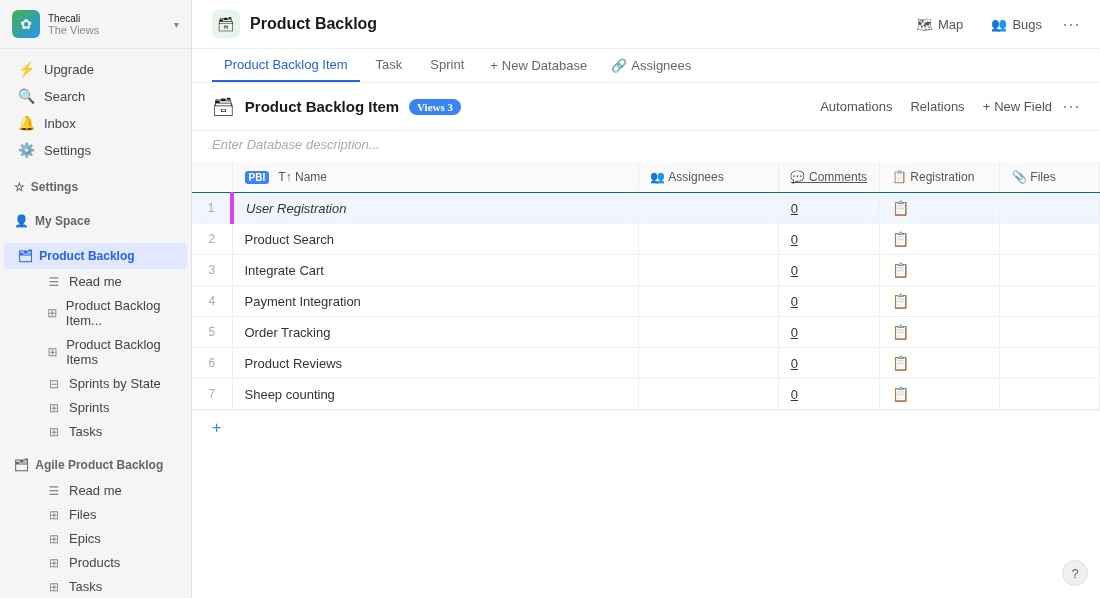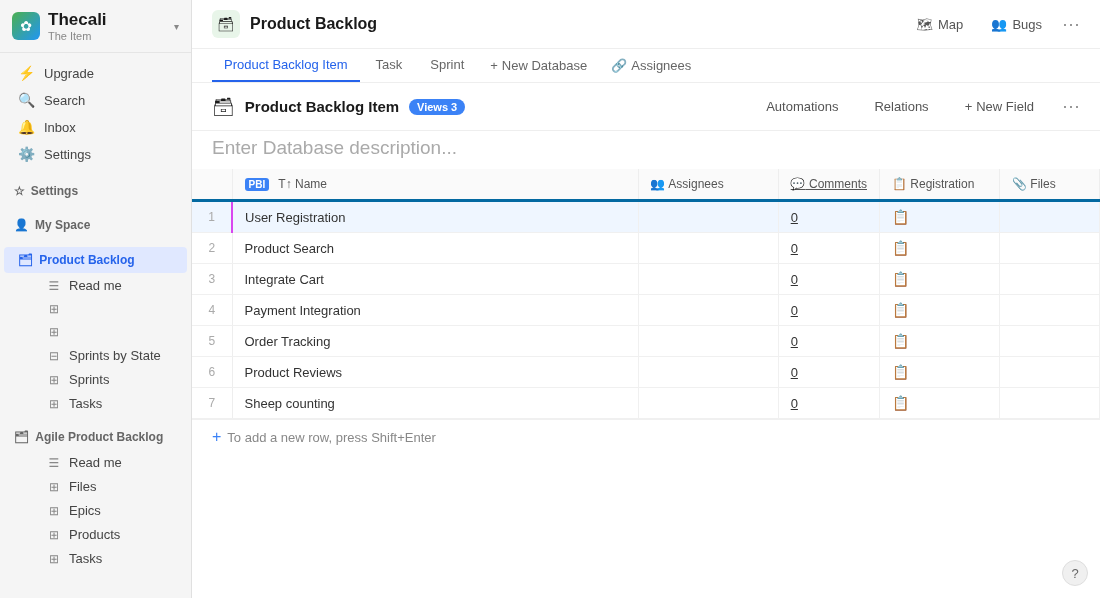--- a/index.html
+++ b/index.html
@@ -2,21 +2,21 @@
 <html><head>
   <meta charset="utf-8">
   <style>
     * { box-sizing: border-box; margin: 0; padding: 0; }
     body { font-family: -apple-system, BlinkMacSystemFont, 'Segoe UI', sans-serif; font-size: 13px; color: #1a1a1a; background: #fff; display: flex; height: 598px; overflow: hidden; }
 
     
     .sidebar { width: 192px; background: #f5f5f5; display: flex; flex-direction: column; border-right: 1px solid #e0e0e0; height: 100%; overflow-y: auto; flex-shrink: 0; }
     .sidebar-header { padding: 10px 12px; display: flex; align-items: center; gap: 8px; border-bottom: 1px solid #e5e5e5; }
     .sidebar-logo { width: 28px; height: 28px; background: linear-gradient(135deg, #4CAF50, #2196F3); border-radius: 6px; display: flex; align-items: center; justify-content: center; color: white; font-size: 14px; flex-shrink: 0; }
-    .sidebar-workspace-name { font-weight: 700; font-size: 17px; }
+    .sidebar-workspace-name { font-weight: 400; font-size: 10px; }
     .sidebar-workspace-sub { font-size: 11px; color: #888; }
     .sidebar-chevron { margin-left: auto; color: #888; font-size: 10px; }
 
     .sidebar-nav { padding: 6px 0; }
     .sidebar-nav-item { display: flex; align-items: center; gap: 8px; padding: 5px 14px; cursor: pointer; color: #444; font-size: 13px; border-radius: 4px; margin: 1px 4px; }
     .sidebar-nav-item .nav-icon { font-size: 14px; width: 18px; text-align: center; }
 
     .sidebar-section { padding: 4px 0; }
     .sidebar-section-header { padding: 6px 14px; font-size: 12px; font-weight: 600; color: #666; cursor: pointer; display: flex; align-items: center; gap: 6px; }
 
@@ -37,40 +37,40 @@
 
     .tabs-bar { display: flex; align-items: center; padding: 0 20px; border-bottom: 1px solid #eee; gap: 4px; }
     .tab { padding: 8px 12px; cursor: pointer; font-size: 13px; color: #666; border-bottom: 2px solid transparent; }
     .tab.active { color: #2563eb; border-bottom-color: #2563eb; font-weight: 500; }
     .tab-add { display: flex; align-items: center; gap: 4px; padding: 8px 10px; color: #666; cursor: pointer; font-size: 13px; }
     .tab-integrate { display: flex; align-items: center; gap: 4px; padding: 8px 10px; color: #666; cursor: pointer; font-size: 13px; }
 
     .db-header { display: flex; align-items: center; padding: 12px 20px; gap: 10px; border-bottom: 1px solid #eee; }
     .db-header-icon { font-size: 18px; }
     .db-header-title { font-size: 15px; font-weight: 600; }
-    .views-badge { background: #3b82f6; color: white; font-size: 11px; padding: 2px 8px; border-radius: 10px; font-weight: 600; cursor: pointer; }
-    .db-header-right { margin-left: auto; display: flex; align-items: center; gap: 20px; }
+    .views-badge { background: #3b82f6; color: white; font-size: 11px; padding: 2px 8px; border-radius: 10px; font-weight: 600; cursor: pointer; font-family: Liberation Serif, serif; }
+    .db-header-right { margin-left: auto; display: flex; align-items: center; gap: 2px; }
     .db-header-btn { font-size: 13px; color: #555; cursor: pointer; padding: 4px 8px; border-radius: 4px; }
     .db-header-new { display: flex; align-items: center; gap: 4px; font-size: 13px; color: #555; cursor: pointer; padding: 4px 8px; border-radius: 4px; }
 
-    .db-description { padding: 6px 20px 10px; color: #aaa; font-size: 19px; }
+    .db-description { padding: 6px 20px 10px; color: #aaa; font-size: 13px; font-style: italic; }
 
     
     .table-container { flex: 1; overflow-y: auto; }
     table { width: 100%; border-collapse: collapse; }
     thead tr { background: #fafafa; }
-    th { padding: 8px 12px; text-align: left; font-size: 12px; font-weight: 500; color: #555; border-bottom: 3px solid #0369a1; border-right: 1px solid #eee; white-space: nowrap; }
+    th { padding: 8px 12px; text-align: left; font-size: 12px; font-weight: 500; color: #555; border-bottom: 1px solid #0369a1; border-right: 1px solid #eee; white-space: nowrap; }
     th:first-child { width: 40px; text-align: center; color: #aaa; border-right: 1px solid #eee; }
     th.name-col { min-width: 280px; }
     .pbi-badge { background: #3b82f6; color: white; font-size: 10px; font-weight: 700; padding: 1px 4px; border-radius: 3px; margin-right: 6px; }
 
     td { padding: 7px 12px; border-bottom: 1px solid #f0f0f0; border-right: 1px solid #f0f0f0; font-size: 13px; color: #333; }
     td:first-child { text-align: center; color: #aaa; font-size: 12px; width: 40px; border-right: 1px solid #eee; }
     tr.selected-row td { background: #eff6ff; }
-    tr.selected-row td.name-cell { border-left: 2px solid #d946ef; }
+    tr.selected-row td.name-cell { border-left: 4px solid #d946ef; font-style: italic; }
 
     .name-cell { font-size: 13px; }
     .assignees-col { width: 140px; }
     .comments-col { width: 100px; text-decoration: underline; }
     .description-col { width: 120px; }
     .files-col { width: 100px; }
 
     .desc-icon { color: #999; font-size: 14px; }
     .add-row { padding: 8px 20px; display: flex; align-items: center; gap: 6px; color: #888; font-size: 13px; cursor: pointer; border-top: 1px solid #f0f0f0; }
     .add-row-plus { color: #3b82f6; font-size: 16px; }
@@ -78,21 +78,21 @@
     .help-btn { position: fixed; bottom: 12px; right: 12px; width: 26px; height: 26px; border-radius: 50%; background: #f0f0f0; border: 1px solid #ddd; display: flex; align-items: center; justify-content: center; font-size: 13px; color: #666; cursor: pointer; }
   </style>
 </head>
 <body>
 
 <div class="sidebar">
   <div class="sidebar-header">
     <div class="sidebar-logo">✿</div>
     <div>
       <div class="sidebar-workspace-name">Thecali</div>
-      <div class="sidebar-workspace-sub">The Item</div>
+      <div class="sidebar-workspace-sub">The Views</div>
     </div>
     <div class="sidebar-chevron">▾</div>
   </div>
 
   <div class="sidebar-nav">
     <div class="sidebar-nav-item">
       <span class="nav-icon">⚡</span>
       <span>Upgrade</span>
     </div>
     <div class="sidebar-nav-item">
@@ -128,23 +128,25 @@
       <span>🗂</span>
       <span>Product Backlog</span>
     </div>
     <div class="sidebar-subsection">
       <div class="sidebar-item">
         <span class="item-icon">☰</span>
         <span>Read me</span>
       </div>
       <div class="sidebar-item">
         <span class="item-icon">⊞</span>
-      </div>
-      <div class="sidebar-item">
-        <span class="item-icon">⊞</span>
+        <span>Product Backlog Item...</span>
+      </div>
+      <div class="sidebar-item">
+        <span class="item-icon">⊞</span>
+        <span>Product Backlog Items</span>
       </div>
       <div class="sidebar-item">
         <span class="item-icon">⊟</span>
         <span>Sprints by State</span>
       </div>
       <div class="sidebar-item">
         <span class="item-icon">⊞</span>
         <span>Sprints</span>
       </div>
       <div class="sidebar-item">
@@ -318,18 +320,17 @@
           <td class="name-cell">Sheep counting</td>
           <td class="assignees-col"></td>
           <td class="comments-col">0</td>
           <td class="description-col"><span class="desc-icon">📋</span></td>
           <td class="files-col"></td>
         </tr>
       </tbody>
     </table>
     <div class="add-row">
       <span class="add-row-plus">+</span>
-      <span>To add a new row, press Shift+Enter</span>
     </div>
   </div>
 </div>
 
 <div class="help-btn">?</div>
 
 </body></html>

